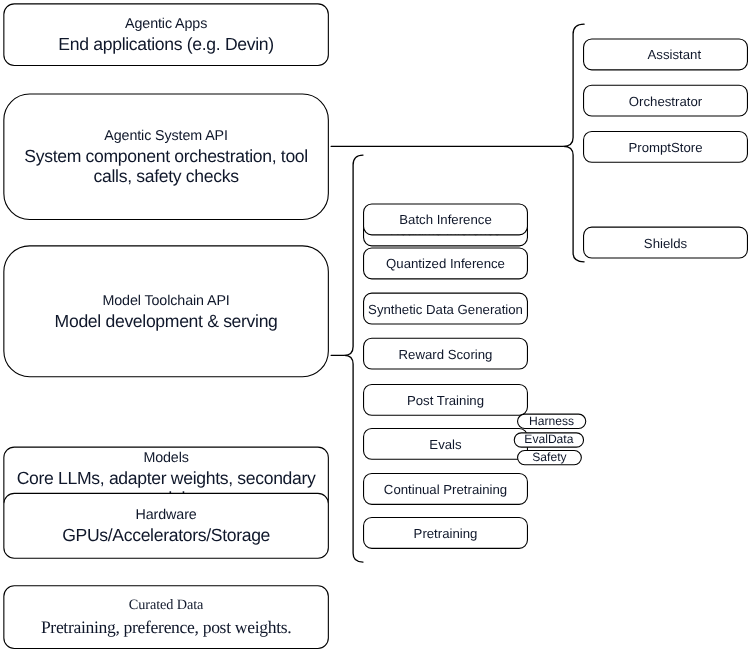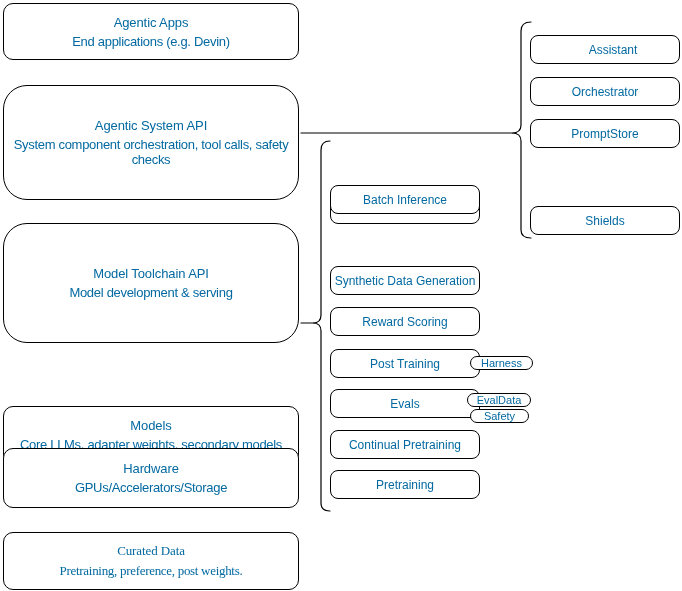--- a/index.html
+++ b/index.html
@@ -2,21 +2,21 @@
 <html><head>
 <meta charset="utf-8">
 <style>
   html, body { margin: 0; padding: 0; background: #ffffff; }
   .canvas {
     position: relative;
     width: 682px;
     height: 591px;
     background: #ffffff;
     font-family: "Liberation Sans", "DejaVu Sans", sans-serif;
-    color: #0369a1;
+    color: #0f172a;
     overflow: hidden;
   }
   svg.wires {
     position: absolute;
     left: 0; top: 0;
     width: 682px; height: 591px;
     pointer-events: none;
   }
   svg.wires path { fill: none; stroke: #000000; stroke-width: 1.2; stroke-linecap: round; }
 
@@ -26,21 +26,21 @@
     background: #ffffff;
     border: 1px solid #000000;
     display: flex;
     flex-direction: column;
     justify-content: center;
     align-items: center;
     text-align: center;
   }
   .lbox { left: 3px; width: 296px; gap: 4px; }
   .lbox .title { font-size: 13px; letter-spacing: -0.1px; }
-  .lbox .subtitle { font-size: 13px; letter-spacing: -0.3px; }
+  .lbox .subtitle { font-size: 16px; letter-spacing: -0.3px; }
 
   .mbox { left: 330px; width: 150px; height: 29px; border-radius: 8px; font-size: 12px; z-index: 1; }
   .rbox { left: 530px; width: 150px; height: 29px; border-radius: 8px; font-size: 12px; z-index: 1; }
 
   .tag {
     position: absolute;
     box-sizing: border-box;
     background: #ffffff;
     border: 1px solid #000000;
     border-radius: 999px;
@@ -88,28 +88,29 @@
     <div class="subtitle">GPUs/Accelerators/Storage</div>
   </div>
 
   <div class="node lbox" style="top:532px;height:58px;border-radius:10px;font-family:Liberation Serif, serif;">
     <div class="title">Curated Data</div>
     <div class="subtitle">Pretraining, preference, post weights.</div>
   </div>
 
   <div class="node mbox" style="top:163px;margin-top:32px;">Realtime Inference</div>
   <div class="node mbox" style="top:185px;">Batch Inference</div>
+  <div class="node mbox" style="top:225px;">Quantized Inference</div>
   <div class="node mbox" style="top:266px;">Synthetic Data Generation</div>
   <div class="node mbox" style="top:307px;">Reward Scoring</div>
   <div class="node mbox" style="top:349px;">Post Training</div>
   <div class="node mbox" style="top:389px;">Evals</div>
   <div class="node mbox" style="top:430px;">Continual Pretraining</div>
   <div class="node mbox" style="top:470px;">Pretraining</div>
 
-  <div class="tag" style="left:470px;top:356px;width:63px;height:14px;">Harness</div>
+  <div class="tag" style="left:470px;top:376px;width:63px;height:14px;">Harness</div>
   <div class="tag" style="left:467px;top:393px;width:64px;height:14px;">EvalData</div>
   <div class="tag" style="left:470px;top:409px;width:59px;height:14px;">Safety</div>
 
   <div class="node rbox" style="top:35px;padding-left:16px;">Assistant</div>
   <div class="node rbox" style="top:77px;">Orchestrator</div>
   <div class="node rbox" style="top:119px;">PromptStore</div>
   <div class="node rbox" style="top:206px;">Shields</div>
 
 </div>
 

